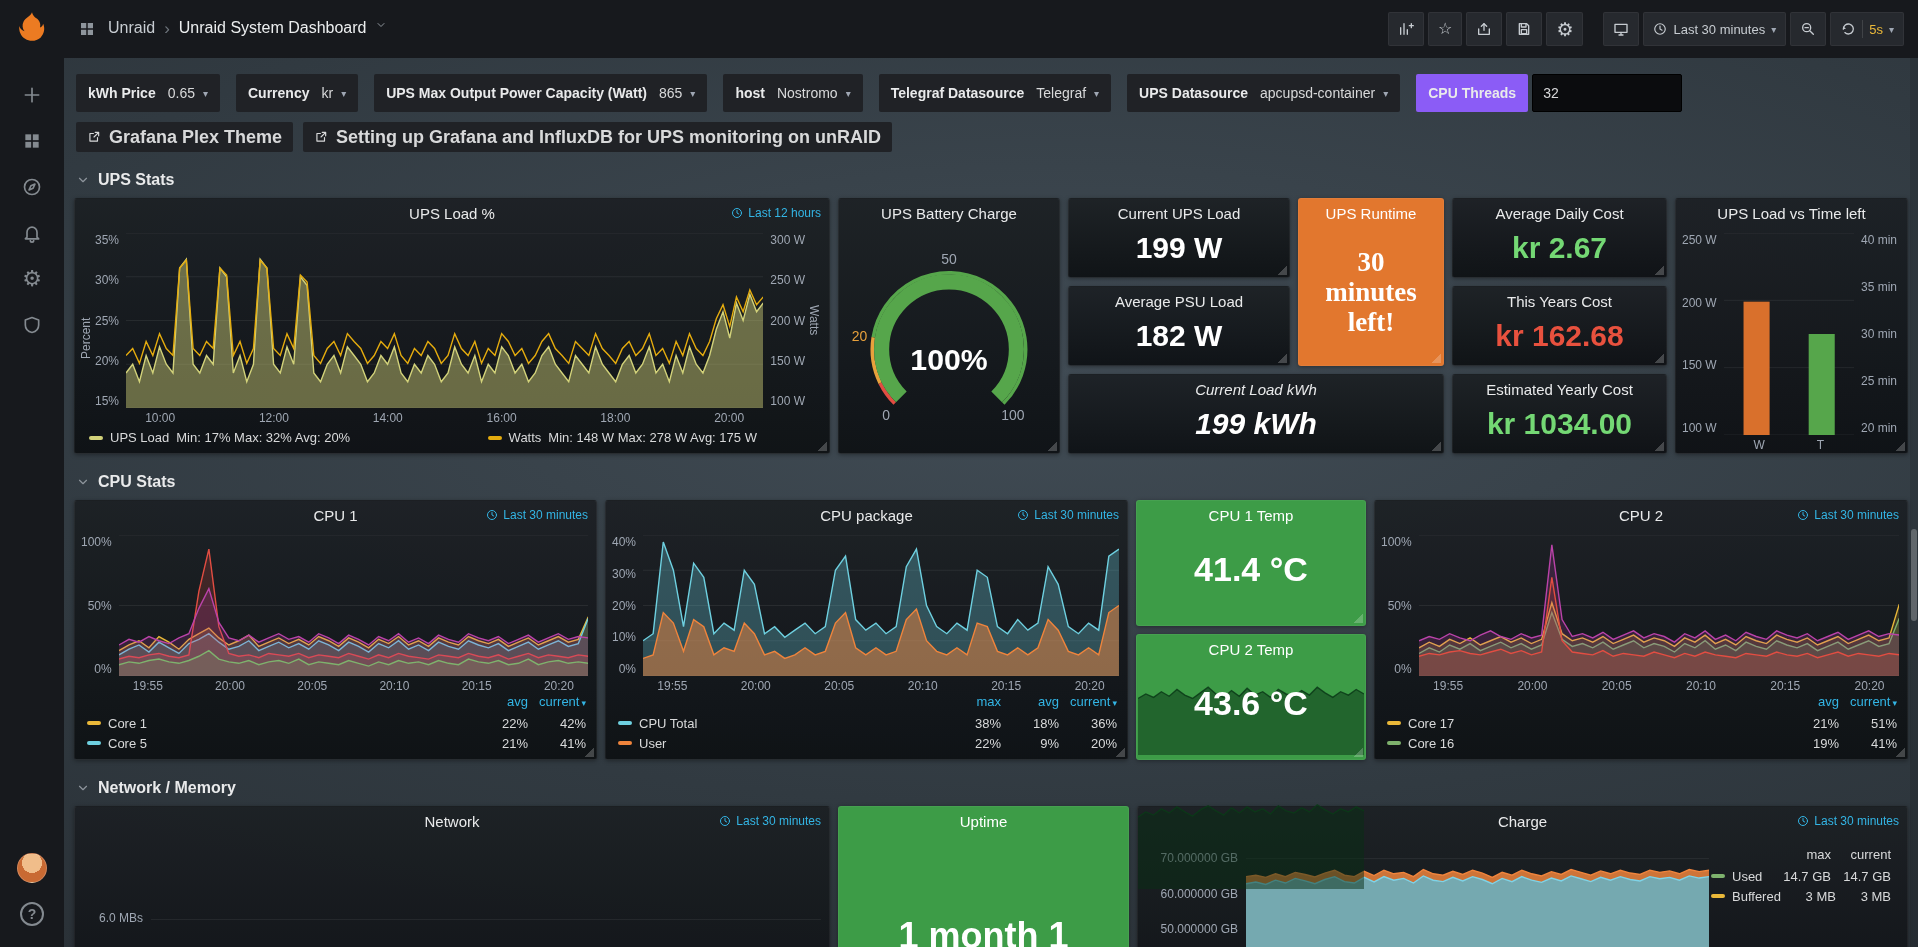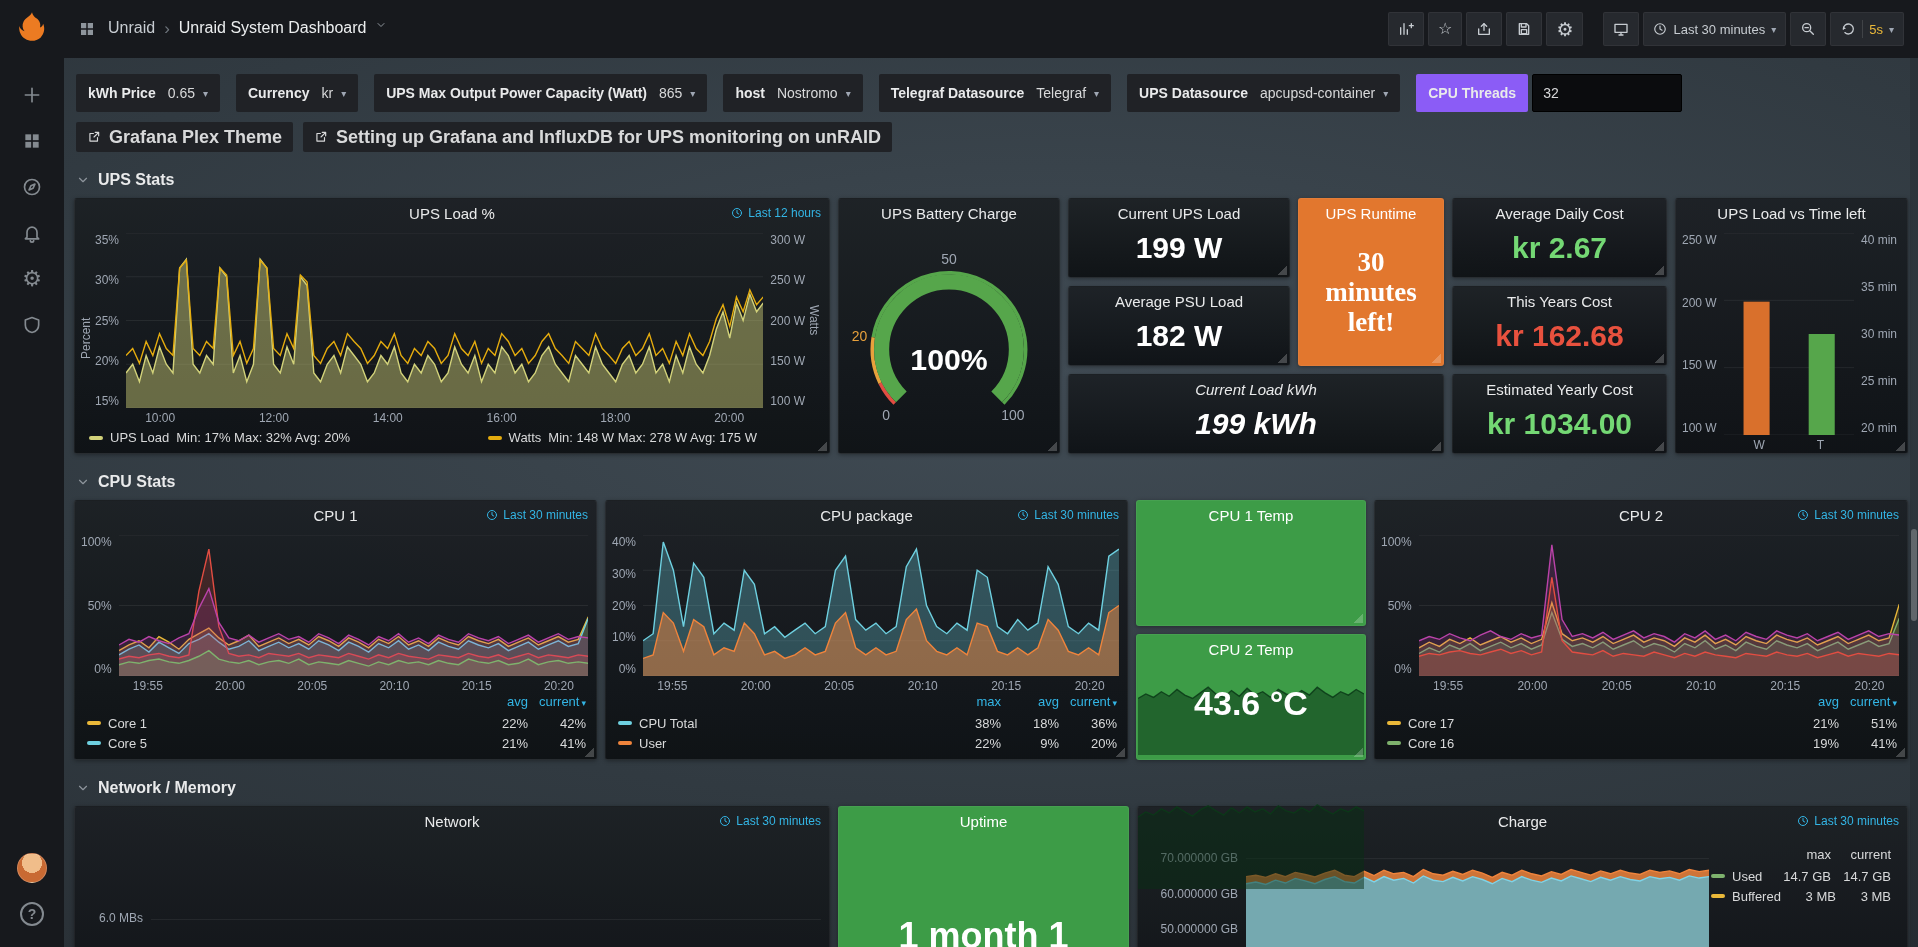--- a/index.html
+++ b/index.html
@@ -697,20 +697,21 @@
             </div>
           </div>
           <span class="rh"></span>
         </div>
 
         <div class="temps">
           <div class="panel cpanel" style="background: rgb(61, 156, 71);">
             <div class="panel-head">
                 <span class="panel-title">CPU 1 Temp</span>
               </div>
+            <div class="temp-value">41.4 °C</div>
             <div class="spark"><svg viewBox="0 0 100 100" preserveAspectRatio="none">
                   <polygon points="0.00,75.00 3.45,73.00 6.90,74.50 10.34,72.00 13.79,74.00 17.24,71.00 20.69,73.50 24.14,75.00 27.59,72.50 31.03,70.00 34.48,73.00 37.93,74.50 41.38,71.50 44.83,74.00 48.28,70.50 51.72,73.50 55.17,72.00 58.62,74.50 62.07,71.00 65.52,73.00 68.97,74.00 72.41,71.50 75.86,73.50 79.31,70.00 82.76,72.50 86.21,74.50 89.66,72.00 93.10,73.50 96.55,71.00 100.00,73.00 100,100 0,100" fill="rgba(8,46,20,0.5)"></polygon>
                   <polyline points="0.00,75.00 3.45,73.00 6.90,74.50 10.34,72.00 13.79,74.00 17.24,71.00 20.69,73.50 24.14,75.00 27.59,72.50 31.03,70.00 34.48,73.00 37.93,74.50 41.38,71.50 44.83,74.00 48.28,70.50 51.72,73.50 55.17,72.00 58.62,74.50 62.07,71.00 65.52,73.00 68.97,74.00 72.41,71.50 75.86,73.50 79.31,70.00 82.76,72.50 86.21,74.50 89.66,72.00 93.10,73.50 96.55,71.00 100.00,73.00" fill="none" stroke="rgba(10,58,24,0.85)" class="serie"></polyline>
                 </svg></div>
             <span class="rh"></span>
           </div>
           <div class="panel cpanel" style="background: rgb(61, 156, 71);">
             <div class="panel-head">
                 <span class="panel-title">CPU 2 Temp</span>
               </div>

